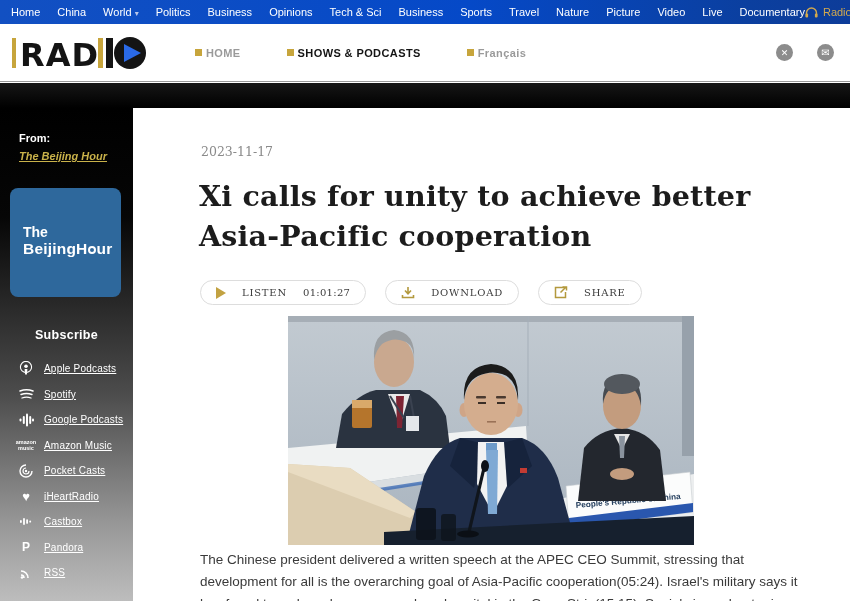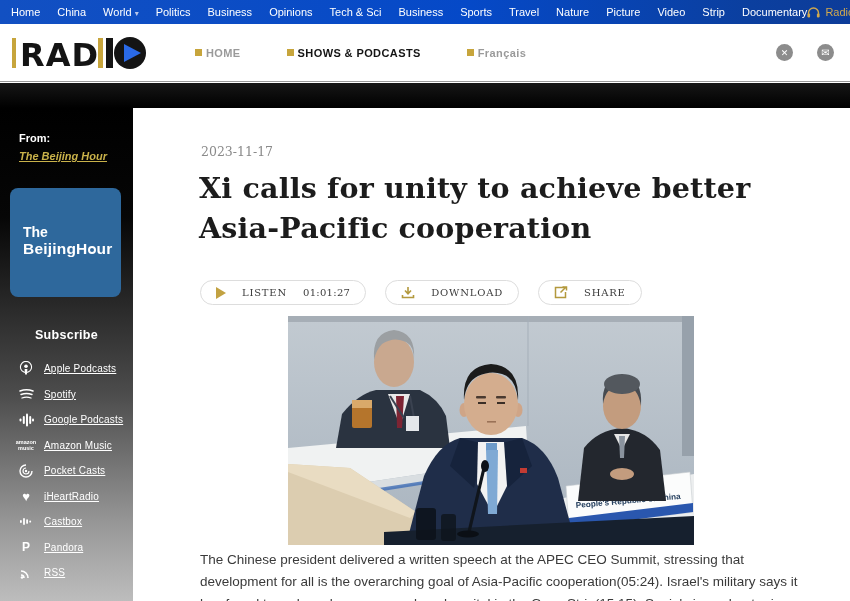--- a/index.html
+++ b/index.html
@@ -57,21 +57,21 @@
   .sub-ico { width:24px; margin-left:14px; display:flex; justify-content:center; align-items:center; }
   .sub-label { margin-left:6px; font-size:10px; color:#fff; text-decoration:underline; letter-spacing:.2px; }
   .heart-glyph::before { content:"♥"; font-size:13px; color:#fff; }
   .pandora-glyph::before { content:"P"; font-size:12px; font-weight:bold; color:#fff; }
   .amazon-glyph { font-size:5.5px; line-height:6px; color:#fff; text-align:center; font-weight:bold; }
 
   
   .content { position:absolute; left:133px; top:108px; width:717px; height:493px; background:#fff; }
   .article-date { position:absolute; left:68px; top:36px; font-family:"DejaVu Serif",serif;
     font-size:12.5px; color:#8a8a8a; }
-  .article-title { position:absolute; left:66px; top:60px; width:600px;
+  .article-title { position:absolute; left:66px; top:68px; width:600px;
     font-family:"DejaVu Serif",serif; font-weight:bold; font-size:28.5px; line-height:1.42;
     color:#1c1c1c; letter-spacing:.2px; }
   .btn-row { position:absolute; left:67px; top:172px; display:flex; gap:19px; }
   .pill { display:flex; align-items:center; gap:16px; height:25px; padding:0 15px;
     border:1px solid #ddd; border-radius:13px; background:#fff; cursor:pointer;
     font-family:"DejaVu Serif",serif; font-size:10px; color:#3c3c3c; letter-spacing:.8px; }
   .play-tri { width:0; height:0; border-left:10px solid #c2a242; border-top:6px solid transparent;
     border-bottom:6px solid transparent; }
   .photo { position:absolute; left:155px; top:208px; width:406px; height:229px; overflow:hidden; }
   .article-body { position:absolute; left:67px; top:441px; width:598px; font-size:13.5px;
@@ -90,21 +90,21 @@
       <a href="#">Politics</a>
       <a href="#">Business</a>
       <a href="#">Opinions</a>
       <a href="#">Tech &amp; Sci</a>
       <a href="#">Business</a>
       <a href="#">Sports</a>
       <a href="#">Travel</a>
       <a href="#">Nature</a>
       <a href="#">Picture</a>
       <a href="#">Video</a>
-      <a href="#">Strip</a>
+      <a href="#">Live</a>
       <a href="#">Documentary</a>
     </div>
     <div class="topnav-right">
       <a href="#" class="nav-media radio">
         <svg width="13" height="11" viewBox="0 0 13 11">
           <path d="M1.5 10 L1.5 6 A5 5 0 0 1 11.5 6 L11.5 10" fill="none" stroke="#d2a94e" stroke-width="1.4"></path>
           <rect x="0.5" y="6.5" width="2.6" height="4" rx="1" fill="#d2a94e"></rect>
           <rect x="9.9" y="6.5" width="2.6" height="4" rx="1" fill="#d2a94e"></rect>
         </svg>
         <span>Radio</span>

